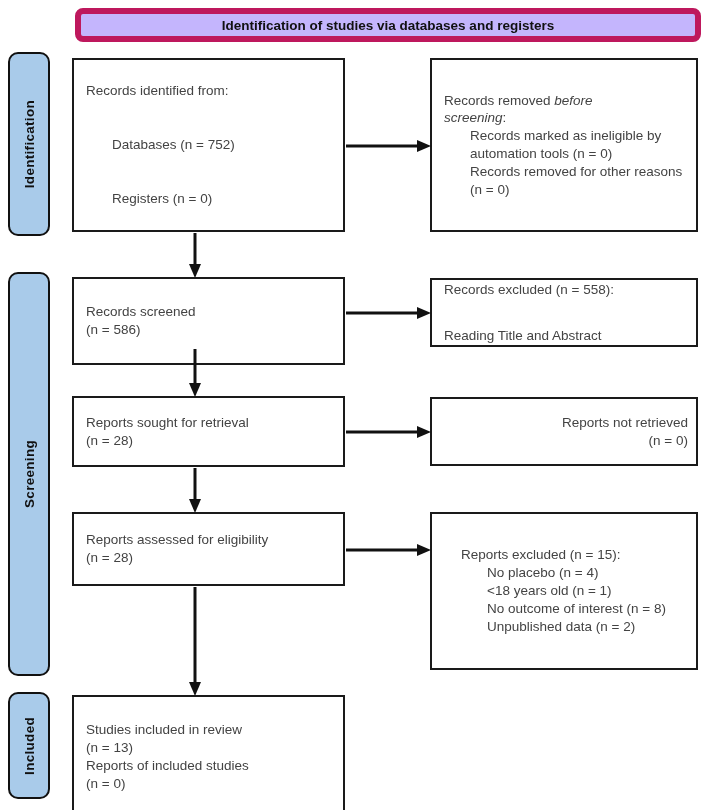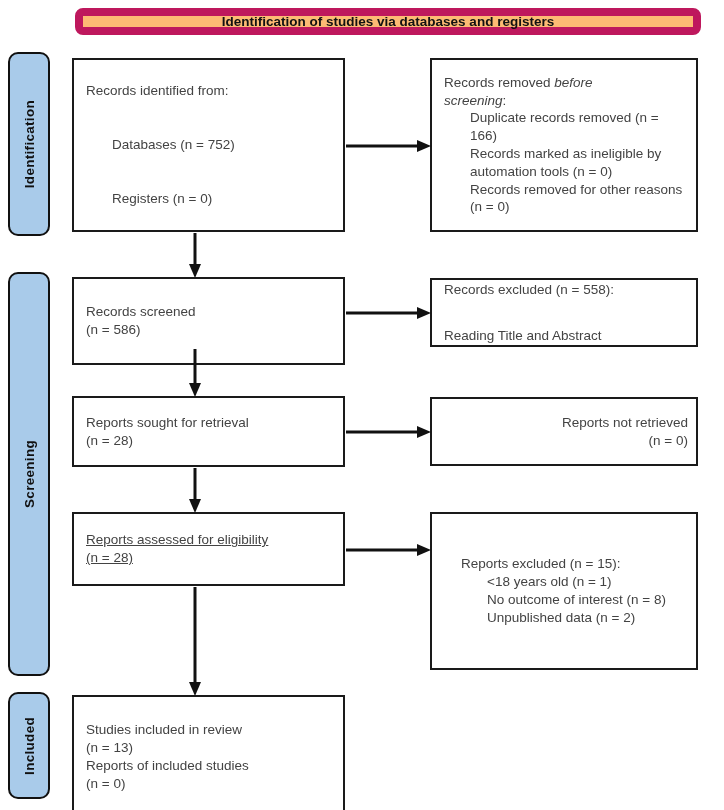--- a/index.html
+++ b/index.html
@@ -1,22 +1,22 @@
 <!DOCTYPE html>
 <html><head>
 <meta charset="utf-8">
 <style>
   html,body{margin:0;padding:0;background:#ffffff;}
   .canvas{
     position:relative;width:724px;height:810px;background:#ffffff;overflow:hidden;
     font-family:"Liberation Sans","DejaVu Sans",sans-serif;color:#434343;
   }
   .banner{
-    position:absolute;left:75px;top:8px;width:626px;height:27px;
-    border:8px solid #be185d;border-radius:8px;background:#fdba74;
+    position:absolute;left:75px;top:8px;width:626px;height:34px;
+    border:6px solid #be185d;border-radius:8px;background:#c4b5fd;
     display:flex;align-items:center;justify-content:center;
     font-weight:bold;font-size:13.5px;color:#111;box-sizing:border-box;
   }
   .stage{
     position:absolute;left:8px;width:42px;
     background:#A9CBEA;border:2.5px solid #111;border-radius:10px;
     display:flex;align-items:center;justify-content:center;box-sizing:border-box;
   }
   .stage span{
     writing-mode:vertical-rl;transform:rotate(180deg);
@@ -61,54 +61,54 @@
   <div class="box mid" style="top:277px;height:88px;">
     <div>Records screened</div>
     <div>(n = 586)</div>
   </div>
 
   <div class="box mid" style="top:396px;height:71px;">
     <div>Reports sought for retrieval</div>
     <div>(n = 28)</div>
   </div>
 
-  <div class="box mid" style="top:512px;height:74px;text-decoration:underline;">
+  <div class="box mid" style="top:512px;height:74px;">
     <div>Reports assessed for eligibility</div>
     <div>(n = 28)</div>
   </div>
 
   <div class="box mid" style="top:695px;height:124px;">
     <div>Studies included in review</div>
     <div>(n = 13)</div>
     <div>Reports of included studies</div>
     <div>(n = 0)</div>
   </div>
 
   <div class="box right" style="top:58px;height:174px;">
     <div>
       <span>Records removed </span><em>before</em><br>
       <em>screening</em><span>:</span>
     </div>
-    <div class="indent">Duplicate records removed (n = 166)</div>
     <div class="indent">Records marked as ineligible by automation tools (n = 0)</div>
     <div class="indent">Records removed for other reasons (n = 0)</div>
   </div>
 
   <div class="box right" style="top:278px;height:69px;gap:28px;">
     <div>Records excluded (n = 558):</div>
     <div>Reading Title and Abstract</div>
   </div>
 
   <div class="box right" style="top:397px;height:69px;align-items:flex-end;">
     <div>Reports not retrieved</div>
     <div>(n = 0)</div>
   </div>
 
   <div class="box right" style="top:512px;height:158px;padding-left:29px;">
     <div>Reports excluded (n = 15):</div>
+    <div class="indent">No placebo (n = 4)</div>
     <div class="indent">&lt;18 years old (n = 1)</div>
     <div class="indent">No outcome of interest (n = 8)</div>
     <div class="indent">Unpublished data (n = 2)</div>
   </div>
 
   <svg class="arrows" viewBox="0 0 724 810">
     <g>
       <line x1="346" y1="146" x2="418" y2="146"></line>
       <polygon points="417,140 417,152 431,146"></polygon>
     </g>

